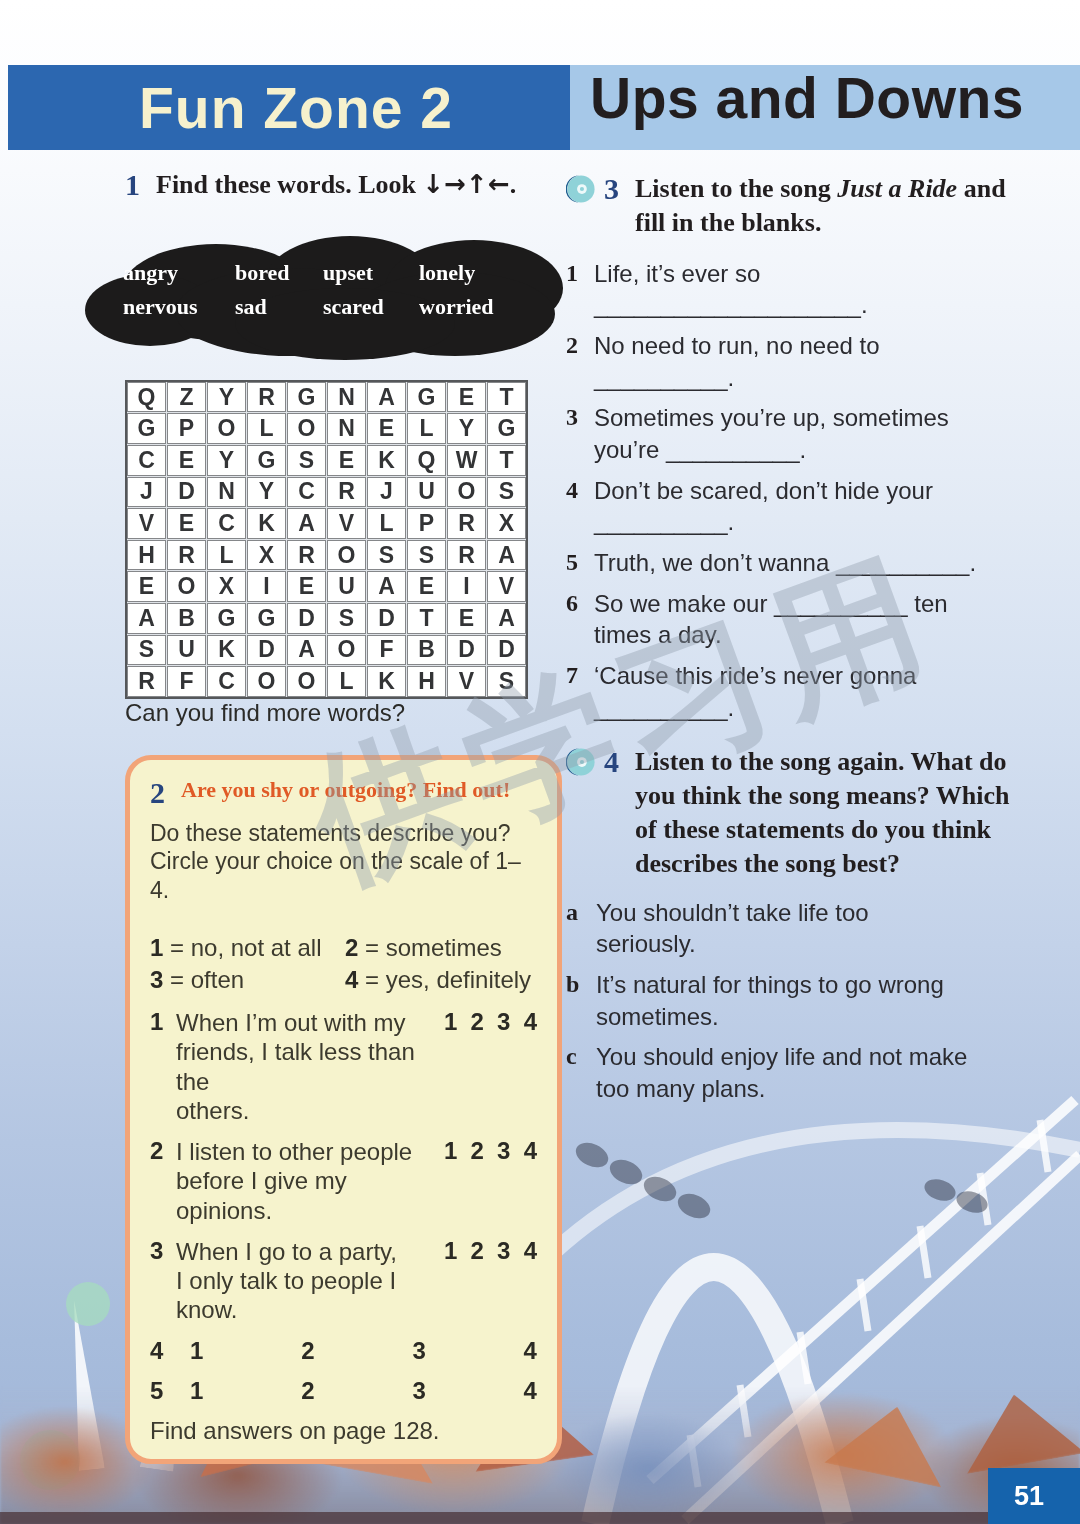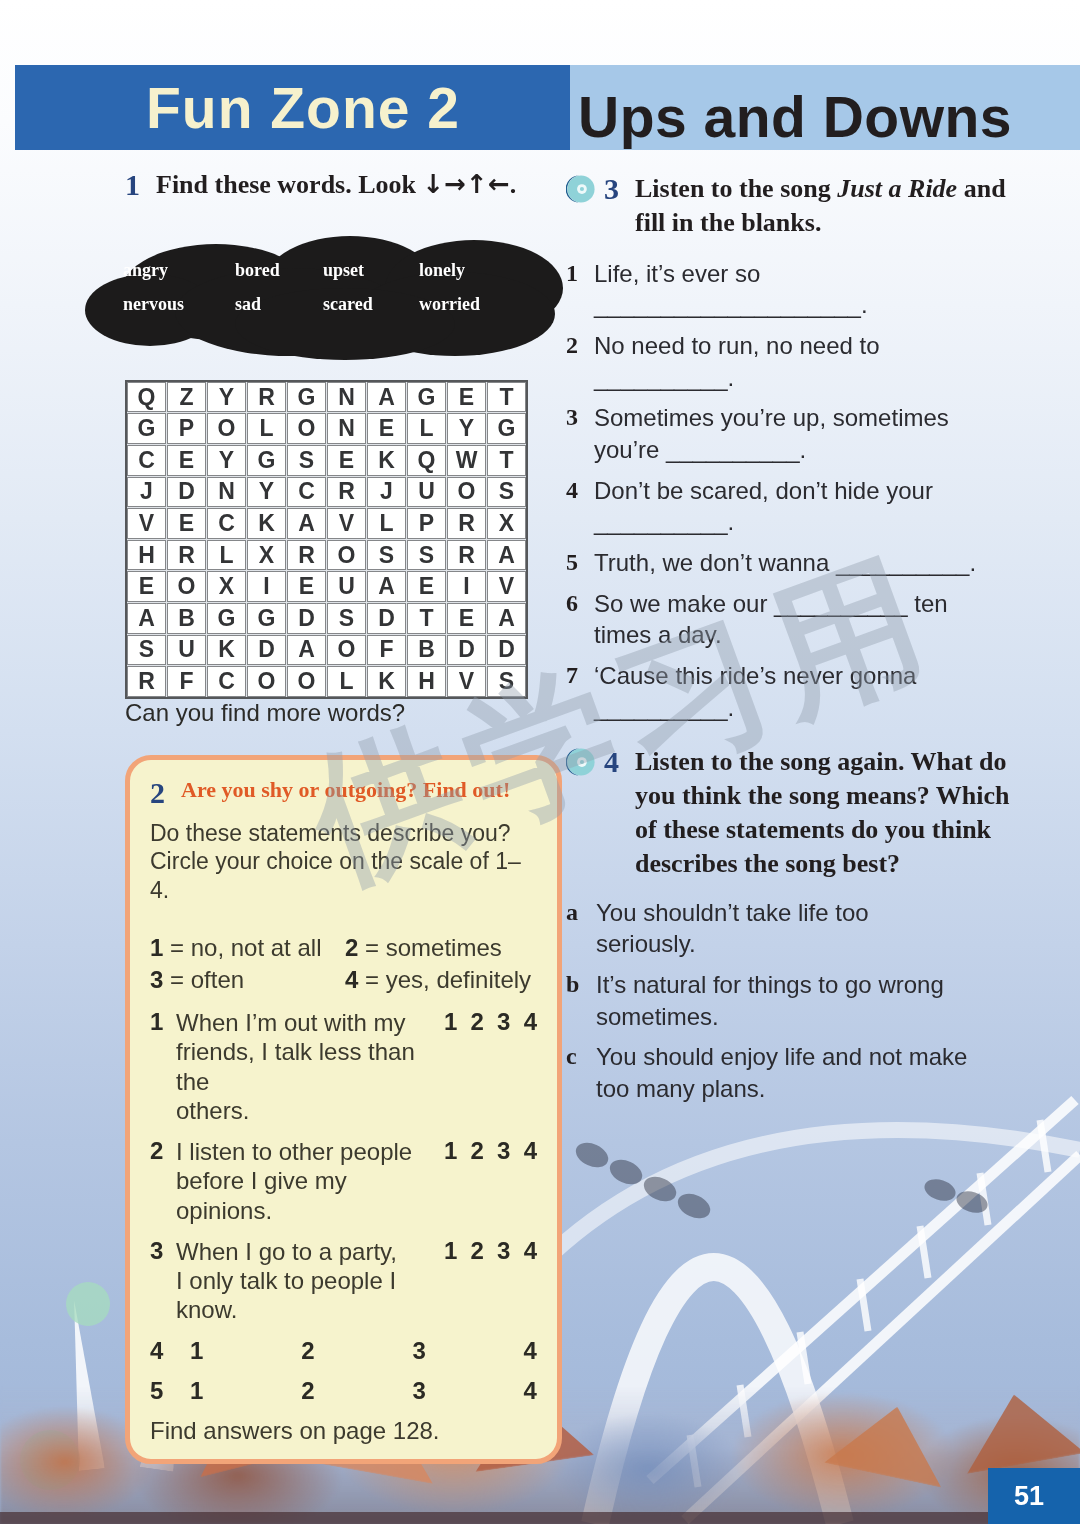--- a/index.html
+++ b/index.html
@@ -43,27 +43,27 @@
   
   .watermark {
     position:absolute; left:300px; top:620px; z-index:4; pointer-events:none;
     font-size:148px; font-weight:bold; letter-spacing:14px;
     color:rgba(144,158,173,.40); transform:rotate(-20deg); white-space:nowrap;
     font-family:"DejaVu Sans", sans-serif;
   }
   
   .header { position:absolute; top:65px; left:0; width:1080px; height:85px; z-index:2; }
   .header-left {
-    position:absolute; left:15px; top:0; width:576px; height:100%;
+    position:absolute; left:8px; top:0; width:576px; height:100%;
     background:#2c67b0; display:flex; align-items:center; justify-content:center;
   }
   .header-left .t { font-size:57px; font-weight:bold; color:#f6f1cd; letter-spacing:1px; }
   .header-right {
     position:absolute; left:570px; top:0; width:510px; height:100%;
-    background:#a6c8e8; display:flex; align-items:flex-end; padding-left:8px;
+    background:#a6c8e8; display:flex; align-items:flex-start; padding-left:20px;
   }
   .header-right .t { font-size:57px; font-weight:bold; color:#221e1f; letter-spacing:0.5px; }
   
   .col-left  { position:absolute; left:125px; top:168px; width:437px; z-index:2; }
   .col-right { position:absolute; left:566px; top:172px; width:446px; z-index:2; }
   
   .sec-head { display:flex; align-items:flex-start; }
   .sec-num  { font-family:"Liberation Serif", serif; font-weight:bold; font-size:30px;
               color:#27457f; line-height:1.1; margin-right:16px; }
   .sec-title{ font-family:"Liberation Serif", serif; font-weight:bold; font-size:26px;
@@ -78,21 +78,21 @@
   .b3 { left:300px; top:4px;  width:178px; height:96px; }
   .b4 { left:0;     top:38px; width:130px; height:72px; }
   .b5 { left:90px;  top:32px; width:230px; height:88px; }
   .b6 { left:270px; top:36px; width:200px; height:84px; }
   .b7 { left:150px; top:52px; width:220px; height:72px; }
   .cloud-row { position:absolute; left:38px; width:420px; display:grid;
                grid-template-columns:112px 88px 96px auto; }
   .cloud-row.r1 { top:24px; }
   .cloud-row.r2 { top:58px; }
   .cloud-word { font-family:"Liberation Serif", serif; font-weight:bold;
-                font-size:18px; color:#ffffff; }
+                font-size:22px; color:#ffffff; }
   
   .ws-grid {
     display:inline-grid; grid-template-columns:repeat(10,39px); grid-auto-rows:30.6px;
     margin-top:20px; background:#dfe3e8; gap:1px; border:2.5px solid #55575a;
   }
   .ws-cell {
     background:#ffffff; border:1px solid #85878a;
     display:flex; align-items:center; justify-content:center;
     font-weight:bold; font-size:23px; color:#333436;
   }

